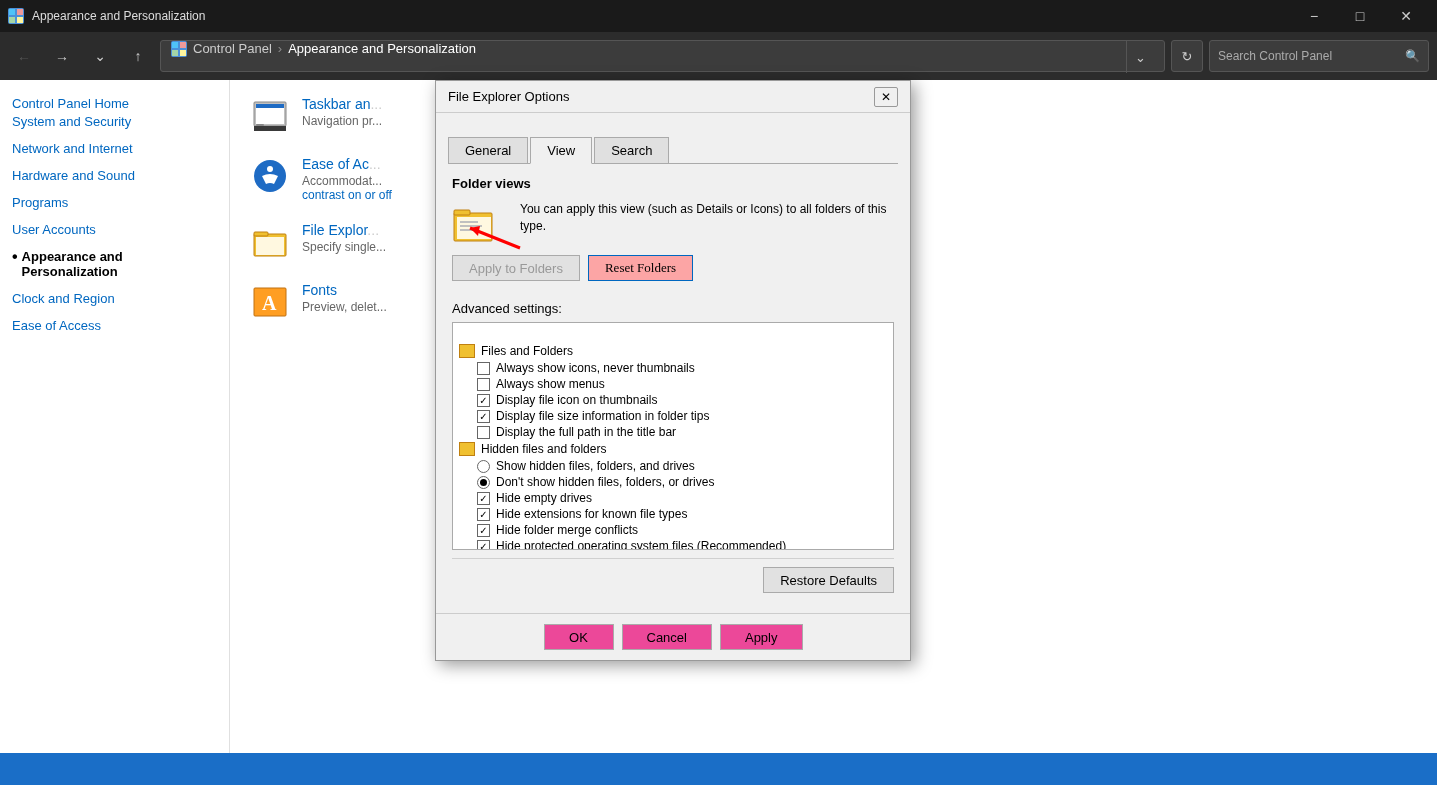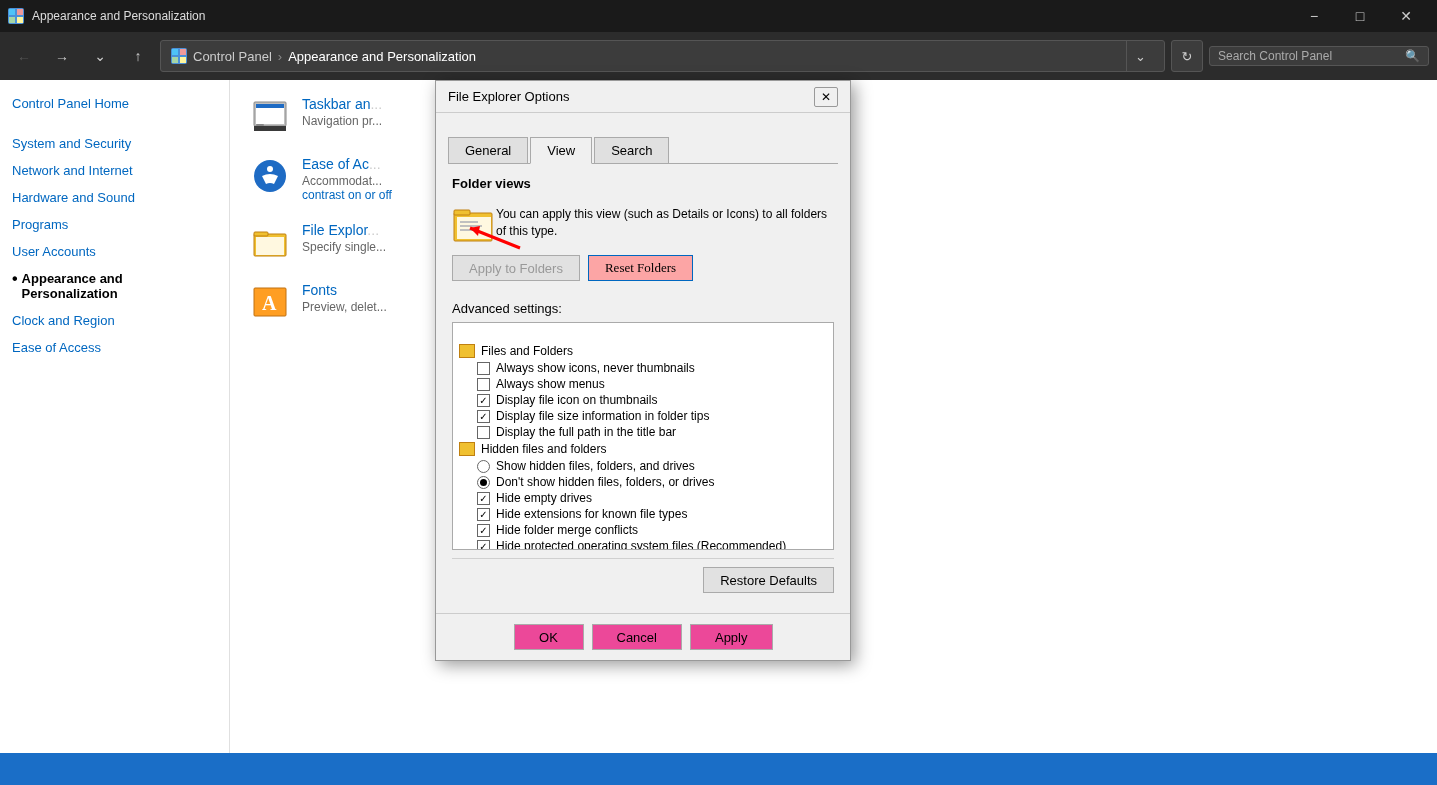--- a/index.html
+++ b/index.html
@@ -32,32 +32,31 @@
     }
     .nav-btn { width: 32px; height: 32px; display: flex; align-items: center; justify-content: center; color: #ccc; font-size: 14px; cursor: pointer; border-radius: 3px; }
     .nav-btn.disabled { color: #555; cursor: default; }
     .address-input {
       flex: 1;
       height: 32px;
       background: #3c3c3c;
       border: 1px solid #555;
       border-radius: 3px;
       display: flex;
-      align-items: center;
       padding: 0 10px;
       color: white;
       font-size: 13px;
       gap: 6px;
     }
     .address-icon { width: 16px; height: 16px; background: #4a90d9; border-radius: 2px; flex-shrink: 0; font-size: 9px; display: flex; align-items: center; justify-content: center; color: white; }
     .dropdown-btn { width: 28px; height: 32px; display: flex; align-items: center; justify-content: center; color: #ccc; cursor: pointer; border-left: 1px solid #555; }
     .refresh-btn { width: 32px; height: 32px; display: flex; align-items: center; justify-content: center; color: #ccc; cursor: pointer; border: 1px solid #555; border-radius: 3px; background: #3c3c3c; }
     .search-box {
       width: 220px;
-      height: 20px;
+      height: 32px;
       background: #3c3c3c;
       border: 1px solid #555;
       border-radius: 3px;
       display: flex;
       align-items: center;
       padding: 0 8px;
       color: #aaa;
       font-size: 12px;
       gap: 6px;
     }
@@ -69,21 +68,21 @@
       display: flex;
     }
 
     
     .sidebar {
       width: 230px;
       padding: 16px 12px;
       border-right: 1px solid #e0e0e0;
       flex-shrink: 0;
     }
-    .sidebar-home { color: #0067c0; font-size: 13px; margin-bottom: 23px; cursor: pointer; }
+    .sidebar-home { color: #0067c0; font-size: 13px; margin-bottom: 1px; cursor: pointer; }
     .sidebar-item { color: #0067c0; font-size: 13px; margin-bottom: 8px; cursor: pointer; padding: 2px 0; }
     .sidebar-item.active { color: #000; font-weight: bold; display: flex; align-items: flex-start; gap: 4px; }
     .sidebar-bullet { color: #000; font-size: 16px; line-height: 1; }
 
     
     .content-area {
       flex: 1;
       padding: 16px 20px;
       overflow: hidden;
     }
@@ -91,21 +90,21 @@
     .content-icon { width: 40px; height: 40px; flex-shrink: 0; display: flex; align-items: center; justify-content: center; }
     .content-icon svg { width: 36px; height: 36px; }
     .content-text h3 { color: #0067c0; font-size: 14px; font-weight: normal; cursor: pointer; margin-bottom: 2px; }
     .content-text p { color: #666; font-size: 12px; }
 
     
     .dialog-overlay {
       position: fixed;
       top: 80px;
       left: 435px;
-      width: 416px;
+      width: 476px;
       background: #f0f0f0;
       border: 1px solid #999;
       box-shadow: 4px 4px 16px rgba(0,0,0,0.4);
       z-index: 100;
     }
     .dialog-title-bar {
       background: #f0f0f0;
       height: 32px;
       display: flex;
       align-items: center;
@@ -135,21 +134,21 @@
       z-index: 1;
       margin-bottom: -1px;
     }
     .tab-border-line { height: 1px; background: #aaa; margin: 0 12px; }
 
     
     .dialog-body { padding: 12px 16px; }
 
     .folder-views-section { margin-bottom: 20px; }
     .folder-views-title { font-size: 13px; font-weight: bold; margin-bottom: 10px; color: #000; }
-    .folder-views-row { display: flex; align-items: center; gap: 0; }
+    .folder-views-row { display: flex; gap: 24px; }
     .folder-icon-box { width: 44px; height: 44px; position: relative; flex-shrink: 0; }
     .folder-views-text { flex: 1; font-size: 12px; color: #000; line-height: 1.4; }
     .folder-views-buttons { display: flex; gap: 8px; margin-top: 10px; }
     .folder-btn {
       padding: 4px 16px;
       font-size: 13px;
       border: 1px solid #aaa;
       background: #e1e1e1;
       cursor: pointer;
       color: #000;

